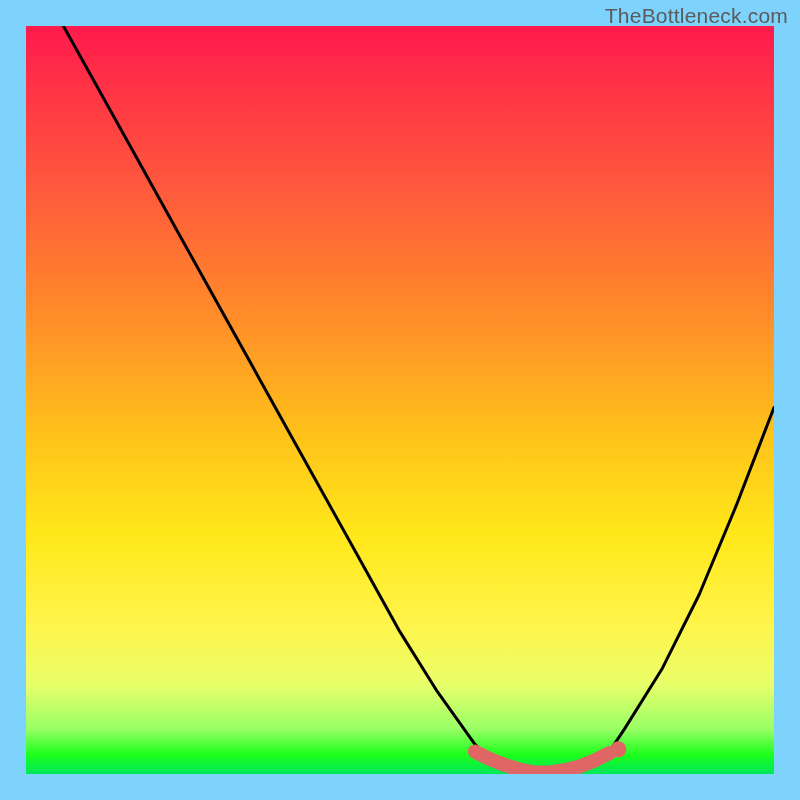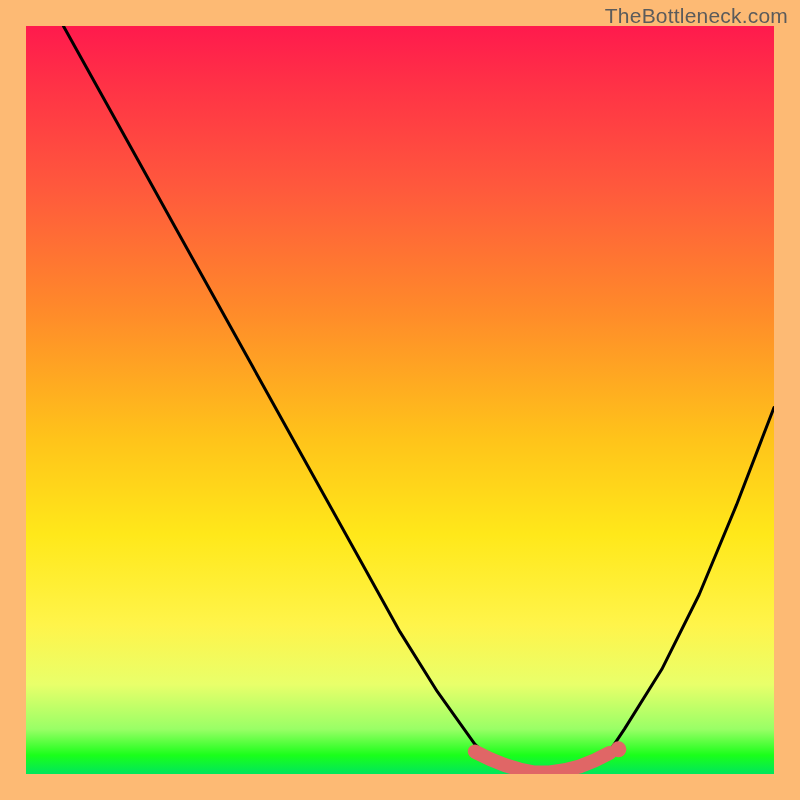--- a/index.html
+++ b/index.html
@@ -10,21 +10,21 @@
     background: #000;
     overflow: hidden;
     font-family: Arial, Helvetica, sans-serif;
   }
   .frame {
     position: absolute;
     top: 0;
     left: 0;
     width: 800px;
     height: 800px;
-    background: #fdba74;
+    background: #7dd3fc;
   }
   .plot {
     position: absolute;
     top: 26px;
     left: 26px;
     width: 748px;
     height: 748px;
     
     background: linear-gradient(
       to bottom,

